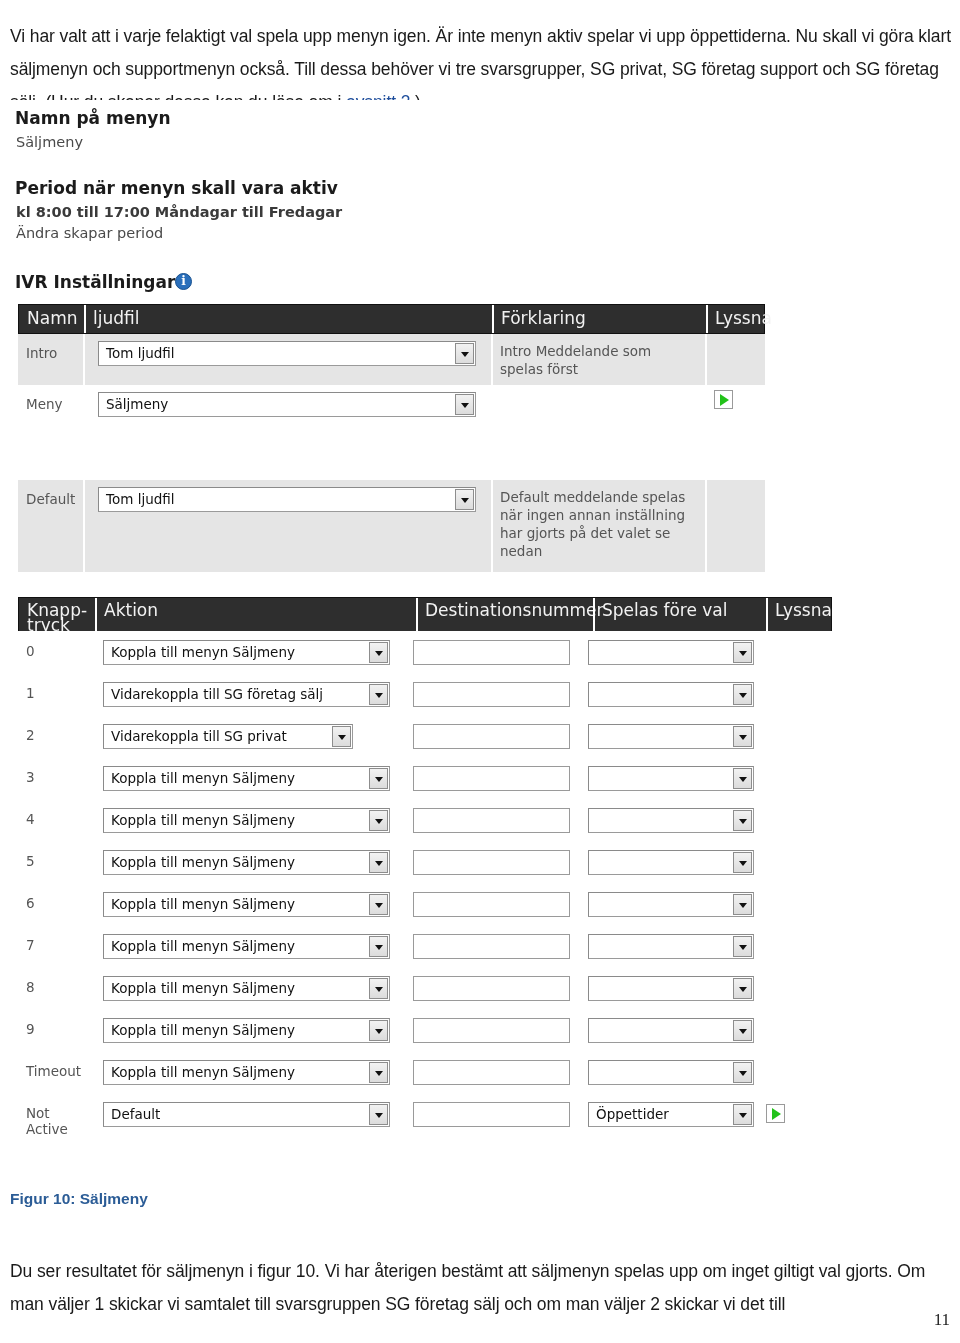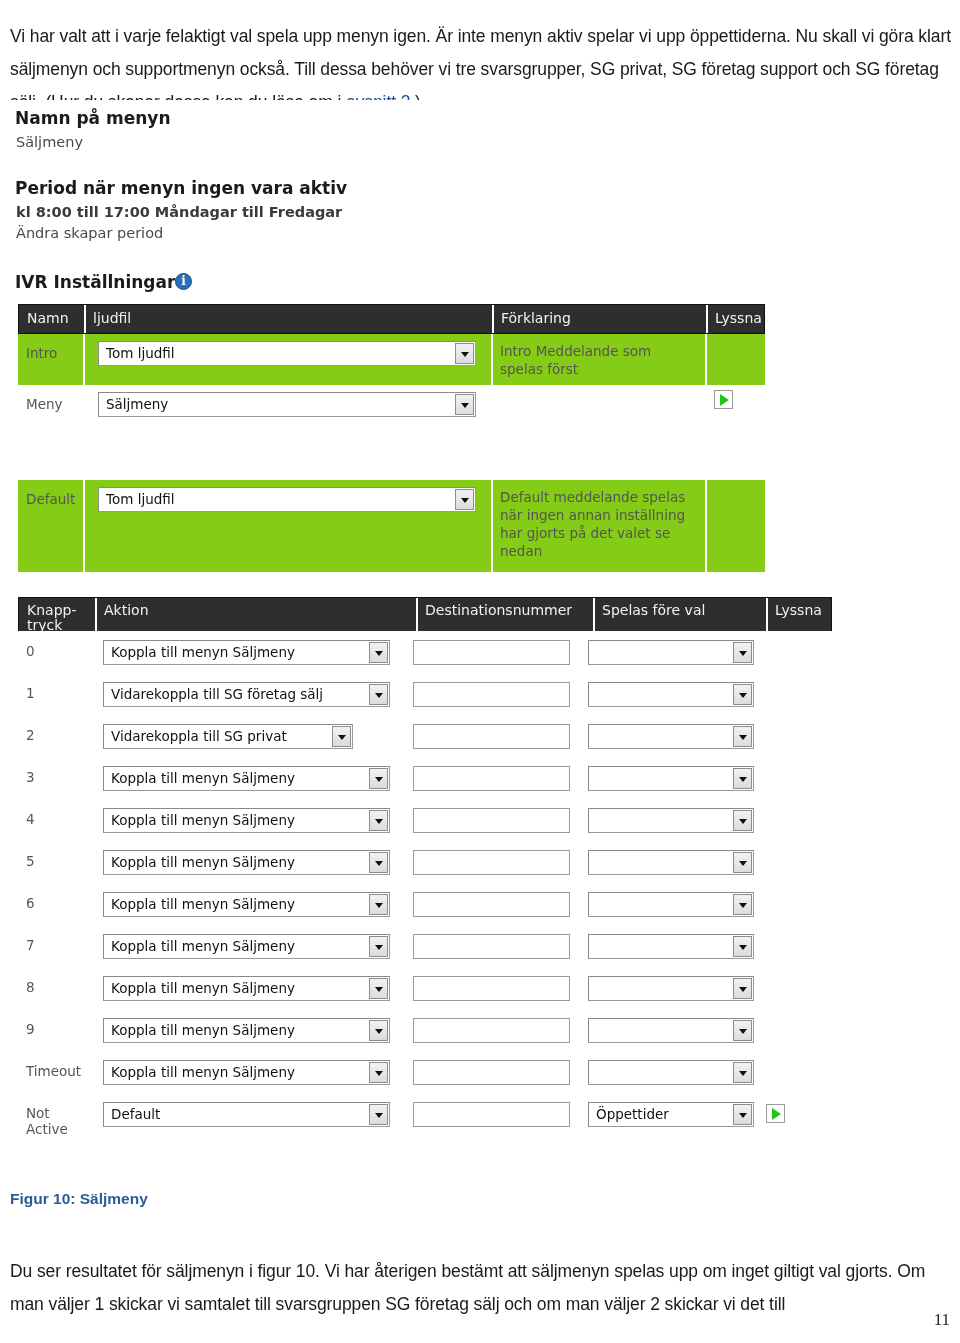--- a/index.html
+++ b/index.html
@@ -102,35 +102,35 @@
     box-sizing: border-box;
     background: #2e2e2e;
     height: 30px;
     border: 1px solid #111;
   }
   .thead.tall { height: 46px; }
   .th-label {
     position: absolute;
     color: #f2f2f2;
     font-family: "DejaVu Sans", sans-serif;
-    font-size: 14px;
+    font-size: 17px;
     white-space: pre-line;
     line-height: 15px;
   }
   .th-sep {
     position: absolute;
     width: 2px;
     background: #ffffff;
   }
 
   .rowband {
     position: absolute;
     box-sizing: border-box;
   }
-  .rowband.gray { background: #84cc16; }
+  .rowband.gray { background: #e5e5e5; }
   .rowband.white { background: #ffffff; }
   .cellsep {
     position: absolute;
     width: 2px;
     background: #ffffff;
   }
 
   .row-label {
     position: absolute;
     font-family: "DejaVu Sans", sans-serif;
@@ -248,21 +248,21 @@
 </head>
 <body>
 
 <p class="doc-para" id="intro-para"><span>Vi har valt att i varje felaktigt val spela upp menyn igen.  Är inte menyn aktiv spelar vi upp öppettiderna. Nu skall vi göra klart säljmenyn och supportmenyn också. Till dessa behöver vi tre svarsgrupper, SG privat, SG företag support och SG företag sälj. (Hur du skapar dessa kan du läsa om i </span><a class="doc-link" href="#">avsnitt 3</a><span>.)</span></p>
 
 <div id="app-screenshot">
 
   <div class="scr-h2" style="left:15px; top:8px;">Namn på menyn</div>
   <div class="scr-sub" style="left:16px; top:34px;">Säljmeny</div>
 
-  <div class="scr-h2" style="left:15px; top:78px;">Period när menyn ingen vara aktiv</div>
+  <div class="scr-h2" style="left:15px; top:78px;">Period när menyn skall vara aktiv</div>
   <div class="scr-sub-strong" style="left:16px; top:104px;">kl 8:00 till 17:00 Måndagar till Fredagar</div>
   <div class="scr-sub" style="left:16px; top:125px;">Ändra skapar period</div>
 
   <div class="scr-h2" style="left:15px; top:172px;">IVR Inställningar</div>
   <div class="info-icon" style="left:175px; top:173px;"></div>
 
   <div class="tbl">
 
     <div class="thead" style="left:18px; top:204px; width:747px;">
       <div class="th-label" style="left:8px; top:6px;">Namn</div>

